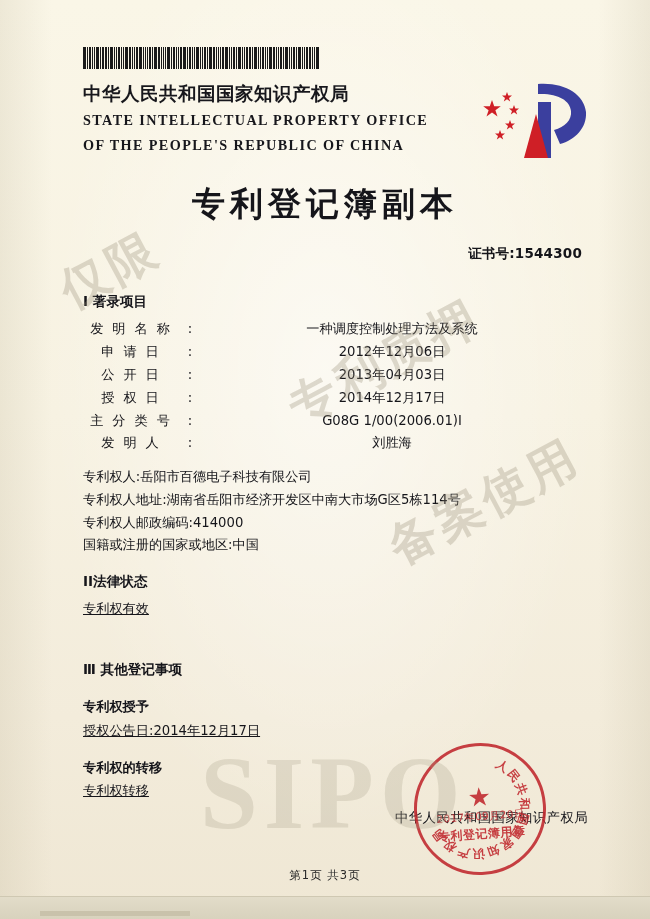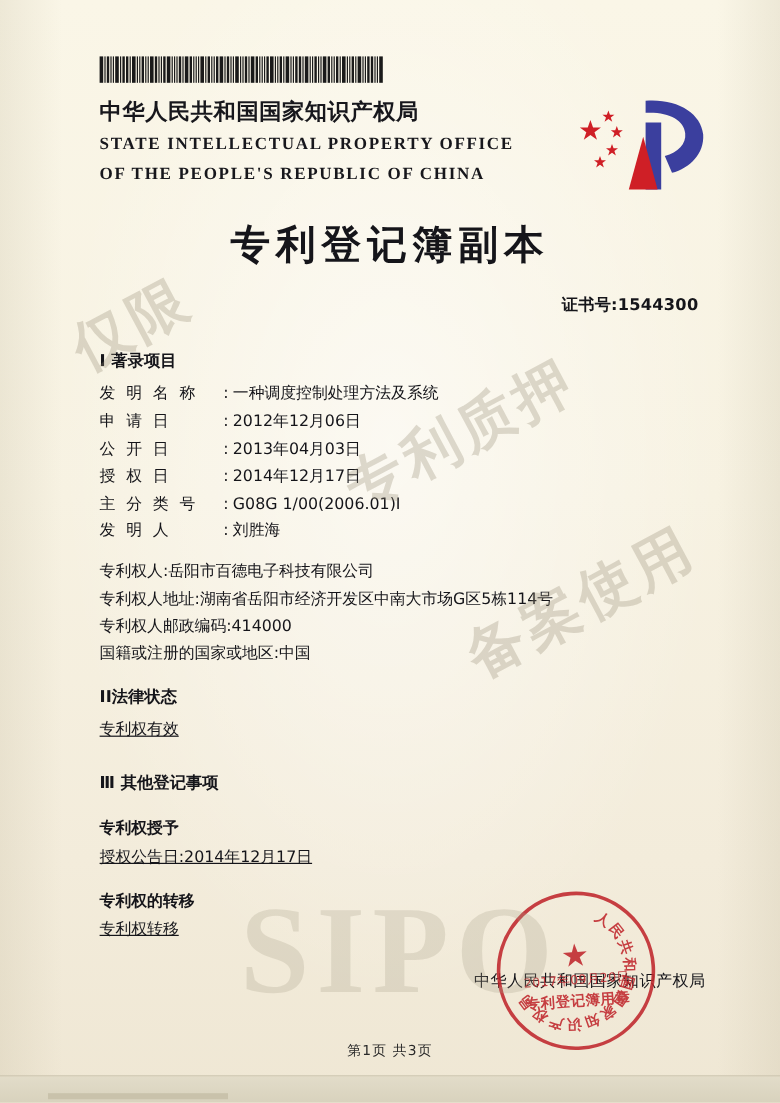--- a/index.html
+++ b/index.html
@@ -63,21 +63,21 @@
 
   
   .numrow{position:absolute;left:83px;right:68px;top:245px;font-size:13.5px;color:#15151a;}
   .numrow .left{float:left;font-weight:bold;letter-spacing:.2px;}
   .numrow .right{float:right;font-weight:bold;letter-spacing:.2px;}
 
   
   .body{position:absolute;left:83px;right:60px;top:290px;font-size:13.2px;color:#15151a;line-height:1.62;}
   .sec-h{font-weight:bold;font-size:13.6px;margin-top:14px;margin-bottom:6px;}
   .sec-h.first{margin-top:0;}
-  .kv{display:flex;margin:1.5px 0;}
+  .kv{display:flex;margin:1.5px 0;text-align:center;}
   .kv .k{width:103px;flex:0 0 103px;letter-spacing:.5px;}
   .kv .k.spaced{letter-spacing:9px;}
   .kv .v{flex:1;}
   .line{margin:1.5px 0;}
   .block{margin-top:12px;}
   .sub-h{font-weight:bold;margin-top:16px;margin-bottom:2px;}
   .plain{margin:1px 0;text-decoration:underline;}
 
   
   .signature{
@@ -294,21 +294,21 @@
         <div class="line">专利权人地址:湖南省岳阳市经济开发区中南大市场G区5栋114号</div>
         <div class="line">专利权人邮政编码:414000</div>
         <div class="line">国籍或注册的国家或地区:中国</div>
       </div>
 
     <div class="sec-h">II法律状态</div>
     <div id="section-ii-lines">
         <div class="plain">专利权有效</div>
       </div>
 
-    <div class="sec-h" style="margin-top:23px">Ⅲ 其他登记事项</div>
+    <div class="sec-h" style="margin-top:39px">Ⅲ 其他登记事项</div>
     <div id="section-iii-groups">
         <div class="sub-h">专利权授予</div>
         <div class="plain">授权公告日:2014年12月17日</div>
         <div class="sub-h">专利权的转移</div>
         <div class="plain">专利权转移</div>
       </div>
 
   </div>
 
   <div class="signature">中华人民共和国国家知识产权局</div>

